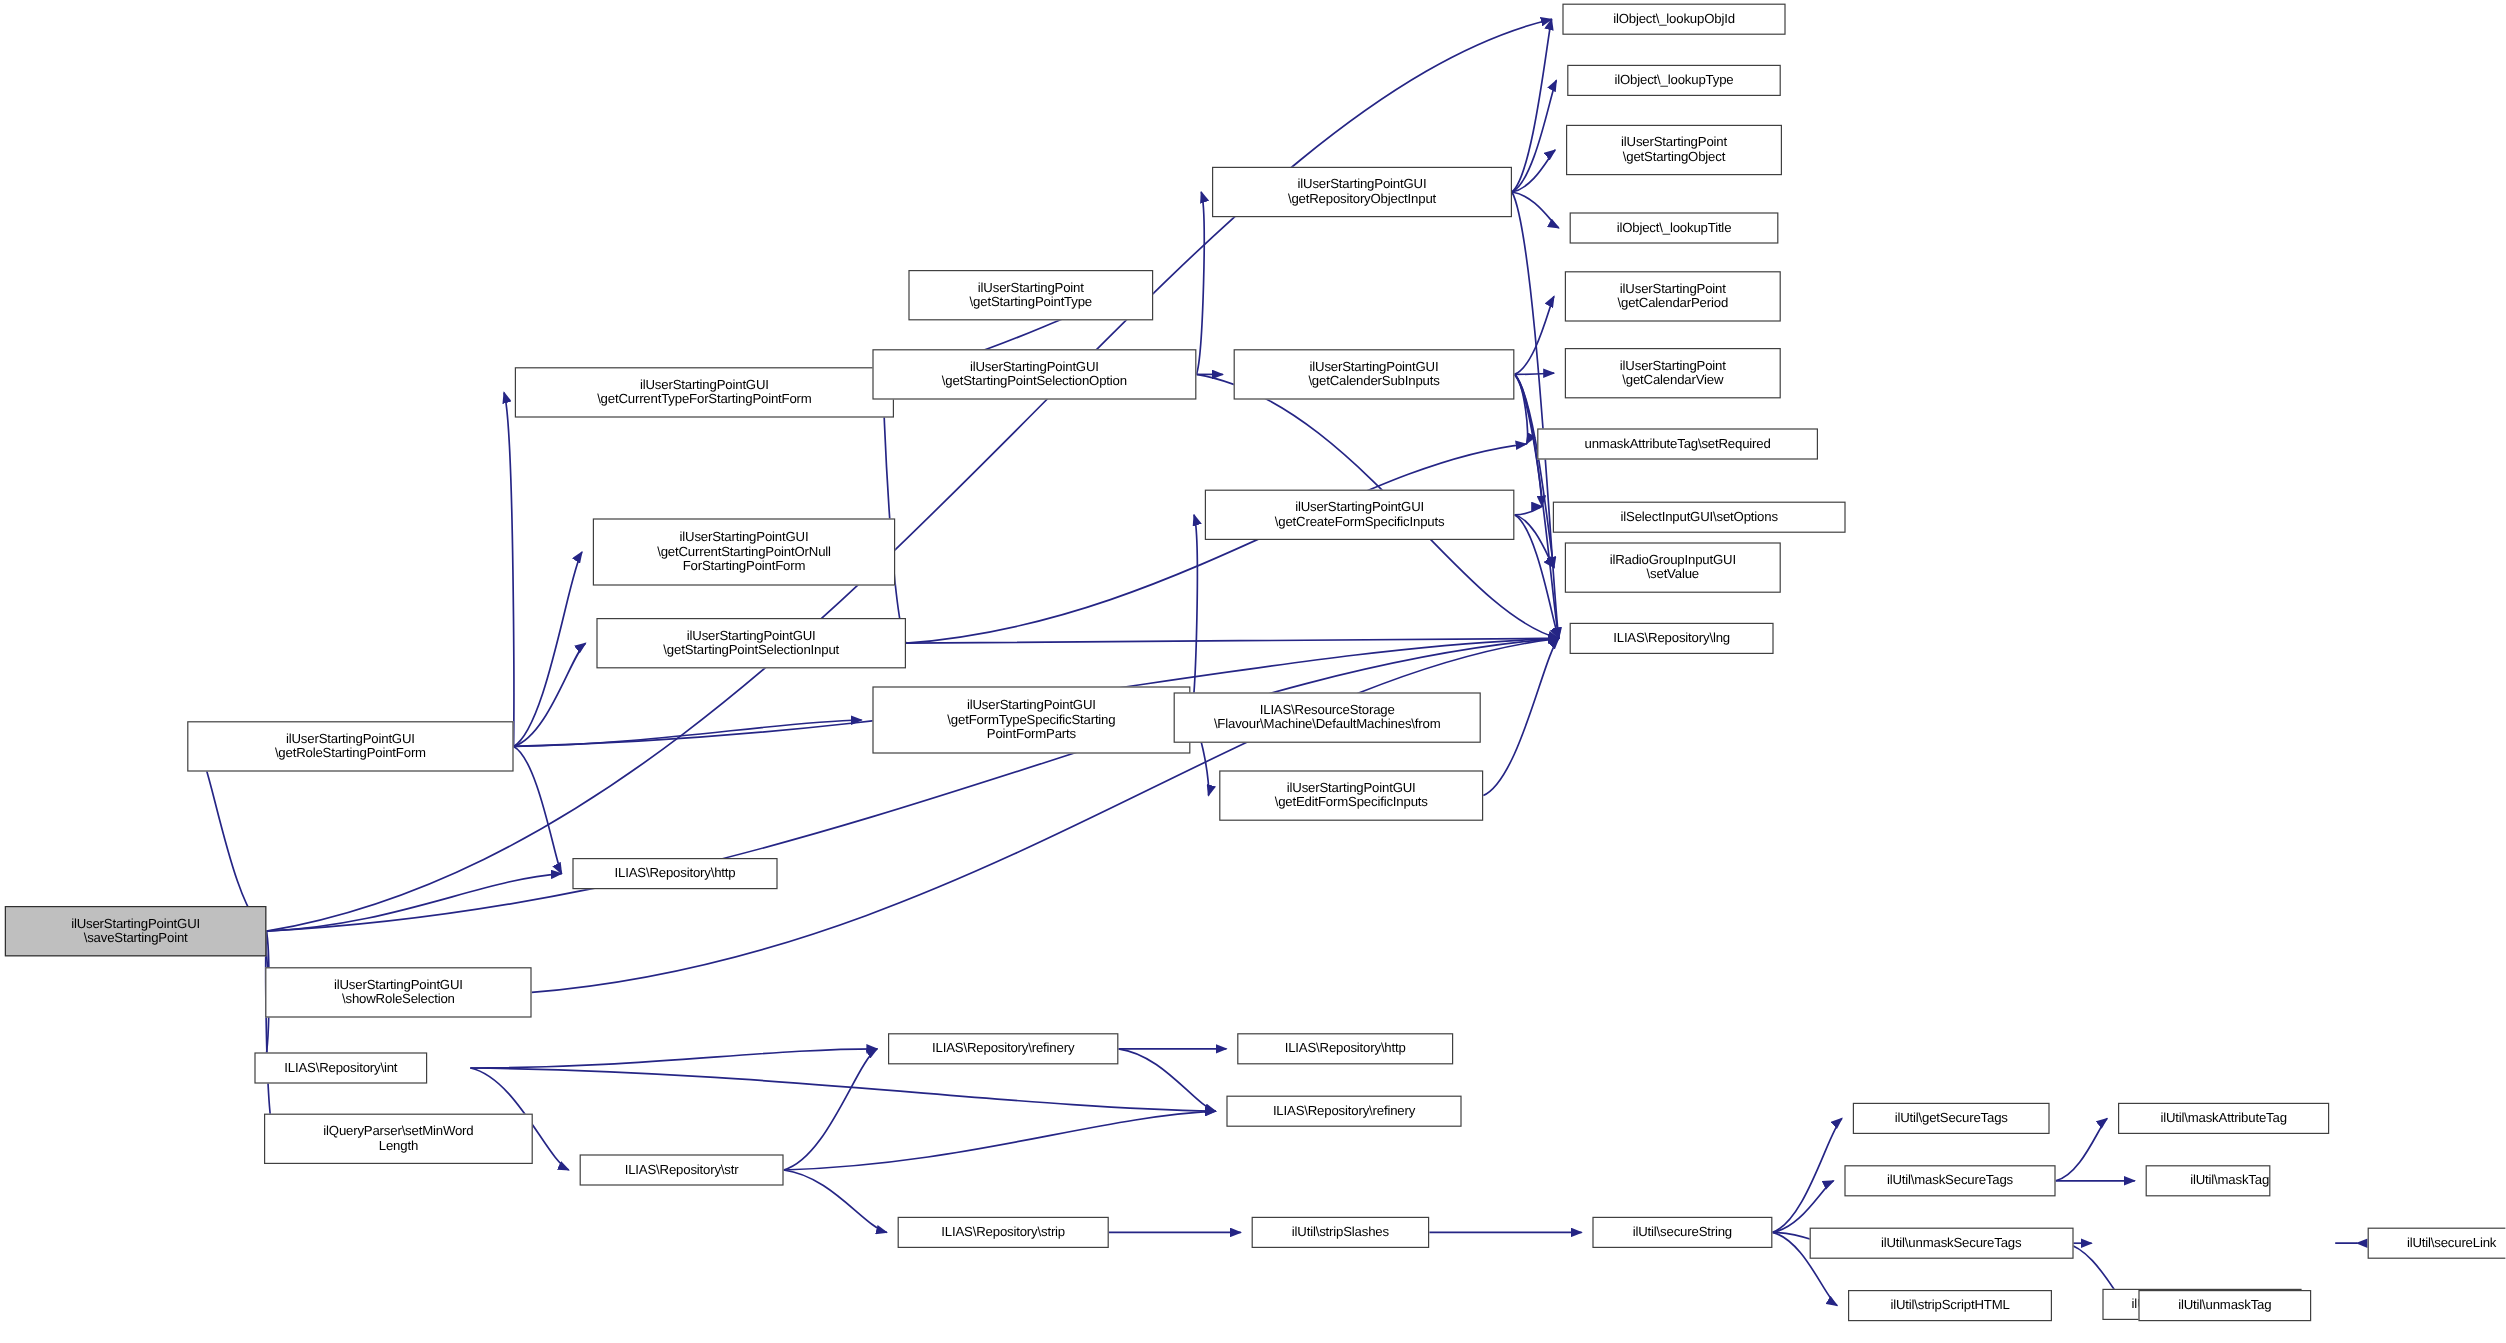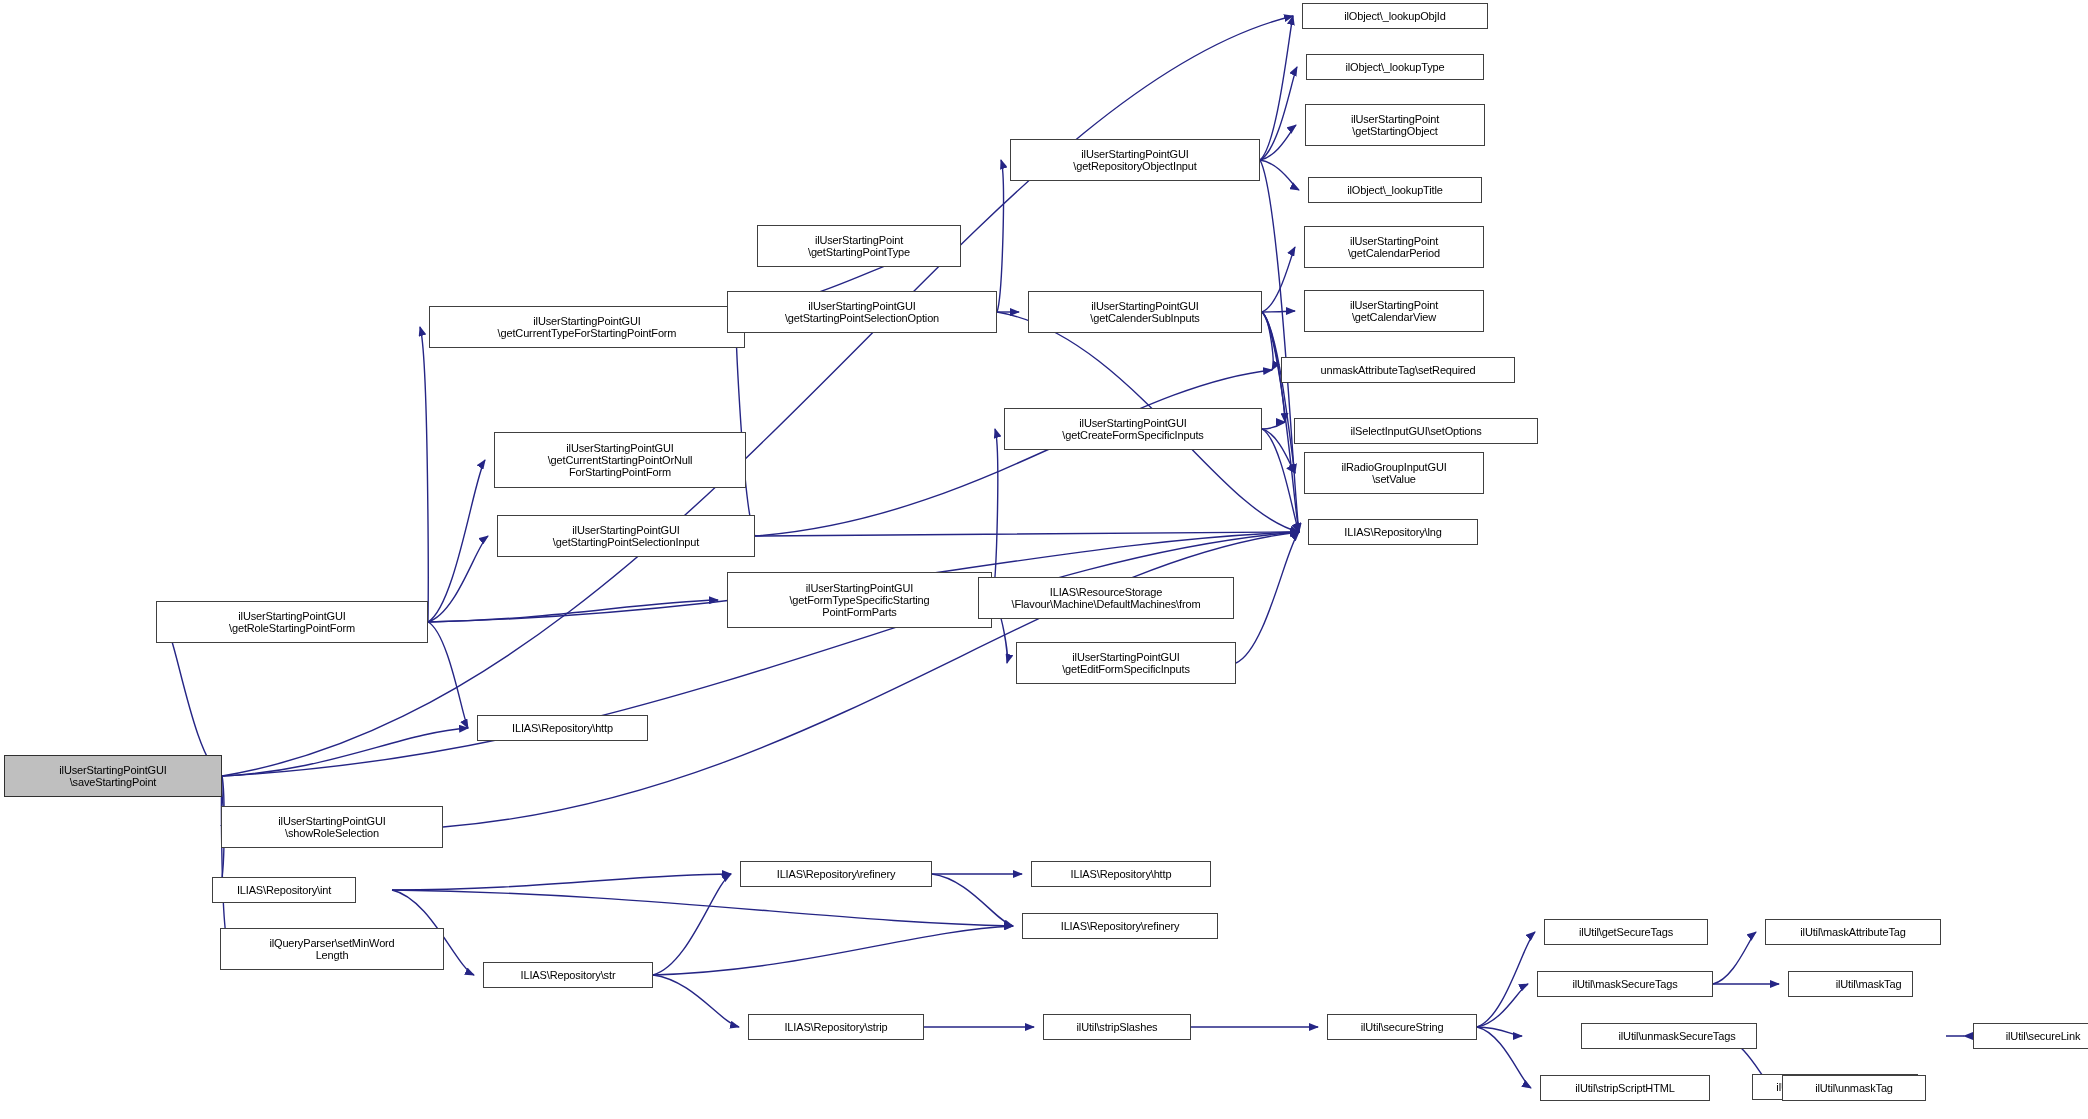--- a/index.html
+++ b/index.html
@@ -167,21 +167,21 @@
       <div class="node" style="left: 1308px; top: 519px; width: 170px; height: 26px;">ILIAS\Repository\lng</div>
       <div class="node" style="left: 740px; top: 861px; width: 192px; height: 26px;">ILIAS\Repository\refinery</div>
       <div class="node" style="left: 483px; top: 962px; width: 170px; height: 26px;">ILIAS\Repository\str</div>
       <div class="node" style="left: 748px; top: 1014px; width: 176px; height: 26px;">ILIAS\Repository\strip</div>
       <div class="node" style="left: 1031px; top: 861px; width: 180px; height: 26px;">ILIAS\Repository\http</div>
       <div class="node" style="left: 1022px; top: 913px; width: 196px; height: 26px;">ILIAS\Repository\refinery</div>
       <div class="node" style="left: 1043px; top: 1014px; width: 148px; height: 26px;">ilUtil\stripSlashes</div>
       <div class="node" style="left: 1327px; top: 1014px; width: 150px; height: 26px;">ilUtil\secureString</div>
       <div class="node" style="left: 1544px; top: 919px; width: 164px; height: 26px;">ilUtil\getSecureTags</div>
       <div class="node" style="left: 1537px; top: 971px; width: 176px; height: 26px;">ilUtil\maskSecureTags</div>
-      <div class="node" style="left: 1581px; top: 1023px; width: 176px; height: 26px; padding-left: 20px;">ilUtil\unmaskSecureTags</div>
+      <div class="node" style="left: 1508px; top: 1023px; width: 220px; height: 26px; padding-left: 20px;">ilUtil\unmaskSecureTags</div>
       <div class="node" style="left: 1540px; top: 1075px; width: 170px; height: 26px;">ilUtil\stripScriptHTML</div>
       <div class="node" style="left: 1765px; top: 919px; width: 176px; height: 26px;">ilUtil\maskAttributeTag</div>
-      <div class="node" style="left: 1788px; top: 971px; width: 125px; height: 26px; padding-left: 40px;">ilUtil\maskTag</div>
+      <div class="node" style="left: 1788px; top: 971px; width: 104px; height: 26px; padding-left: 40px;">ilUtil\maskTag</div>
       <div class="node" style="left: 1752px; top: 1074px; width: 166px; height: 26px;">ilUtil\unmaskAttributeTag</div>
       <div class="node" style="left: 1782px; top: 1075px; width: 144px; height: 26px;">ilUtil\unmaskTag</div>
       <div class="node" style="left: 1973px; top: 1023px; width: 140px; height: 26px;">ilUtil\secureLink</div>
     </div>
 </div>
 
 </body></html>

